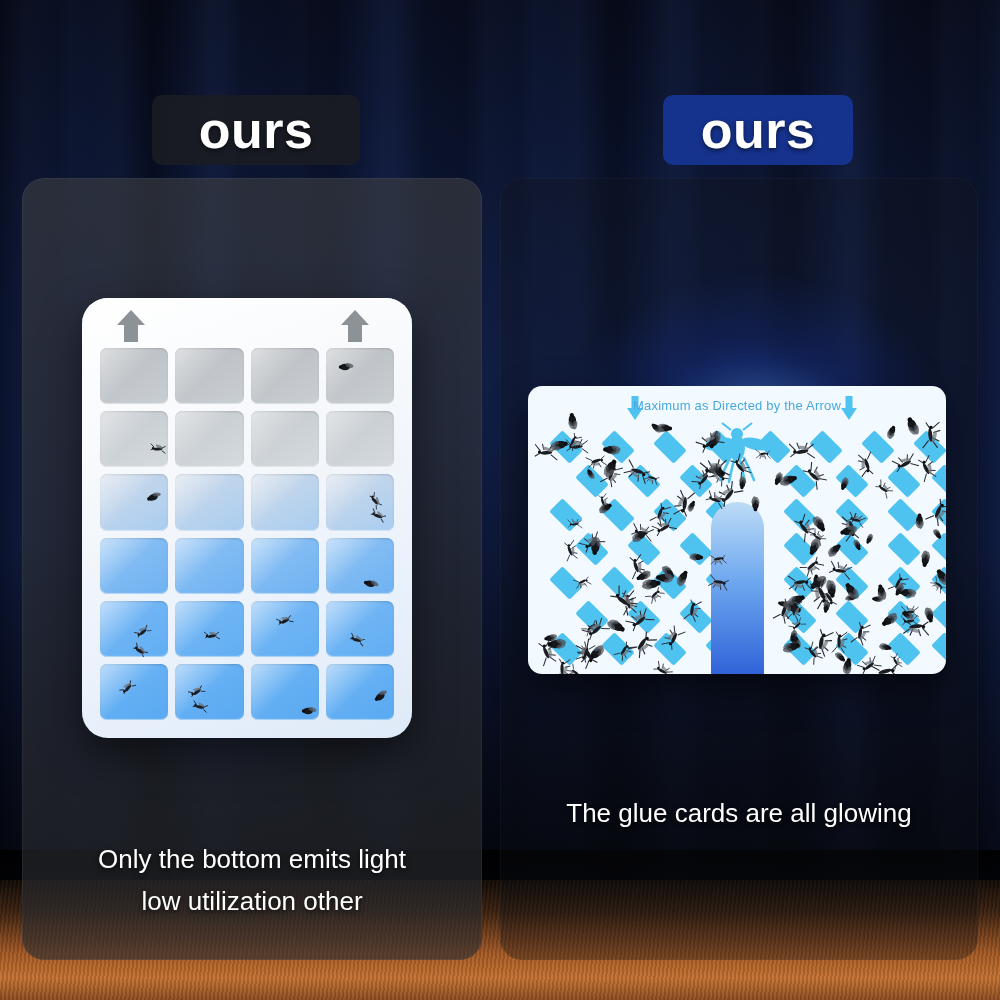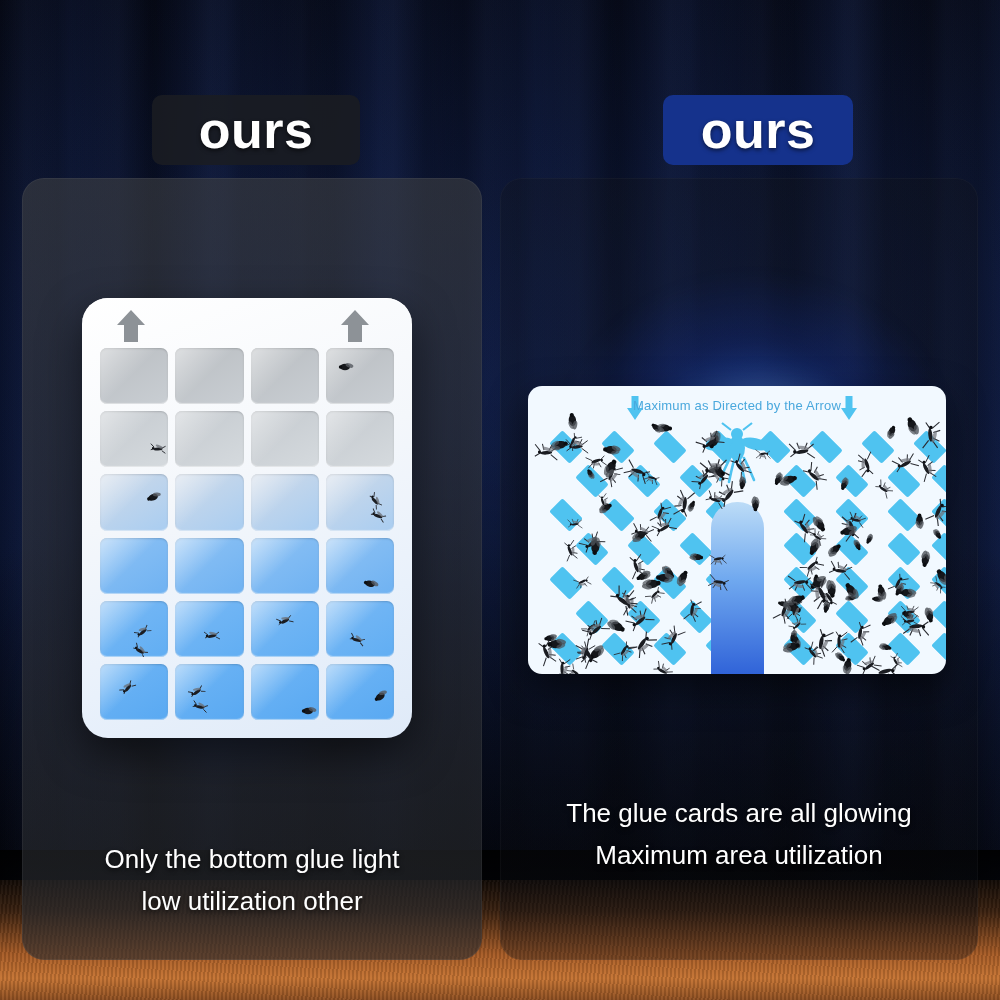--- a/index.html
+++ b/index.html
@@ -1210,21 +1210,20 @@
             <ellipse cx="12" cy="5" rx="4.6" ry="1.4" fill="#70747b" opacity=".7" transform="rotate(12 12 5)"></ellipse>
             <circle cx="5.4" cy="8" r="1.3" fill="#0f1115"></circle>
           </svg></div>
       </div>
   </div>
 
   <div class="hdr hdr-other">ours</div>
   <div class="hdr hdr-ours">ours</div>
 
   <div class="cap cap-left">
-    <div>Only the bottom glue light</div>
+    <div>Only the bottom emits light</div>
     <div>low utilization other</div>
   </div>
   <div class="cap cap-right">
     <div>The glue cards are all glowing</div>
-    <div>Maximum area utilization</div>
   </div>
 
 </div>
 
 </body></html>

